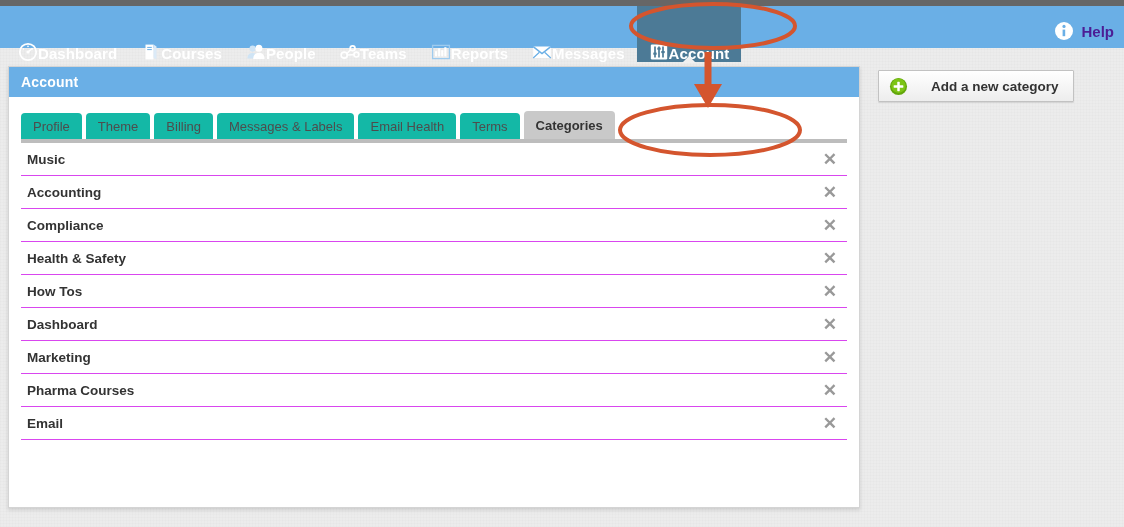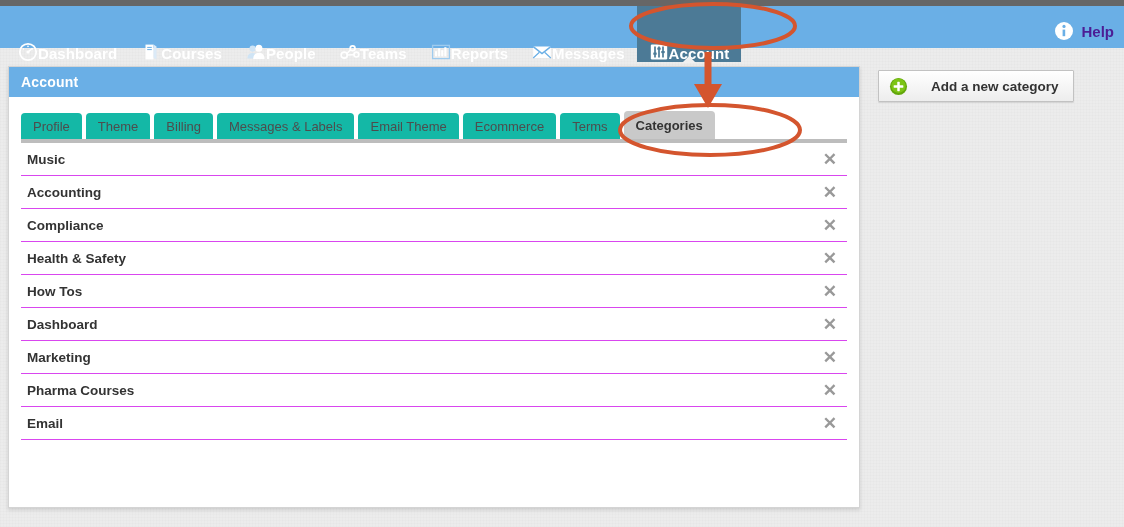--- a/index.html
+++ b/index.html
@@ -351,24 +351,21 @@
       <div class="tab">
           <span>Theme</span>
         </div>
       <div class="tab">
           <span>Billing</span>
         </div>
       <div class="tab">
           <span>Messages &amp; Labels</span>
         </div>
       <div class="tab">
-          <span>Email Theme</span>
-        </div>
-      <div class="tab">
-          <span>Ecommerce</span>
+          <span>Email Health</span>
         </div>
       <div class="tab">
           <span>Terms</span>
         </div>
       <div class="tab active">
           <span>Categories</span>
         </div>
     </div>
     <div class="tabs-rule"></div>
 

